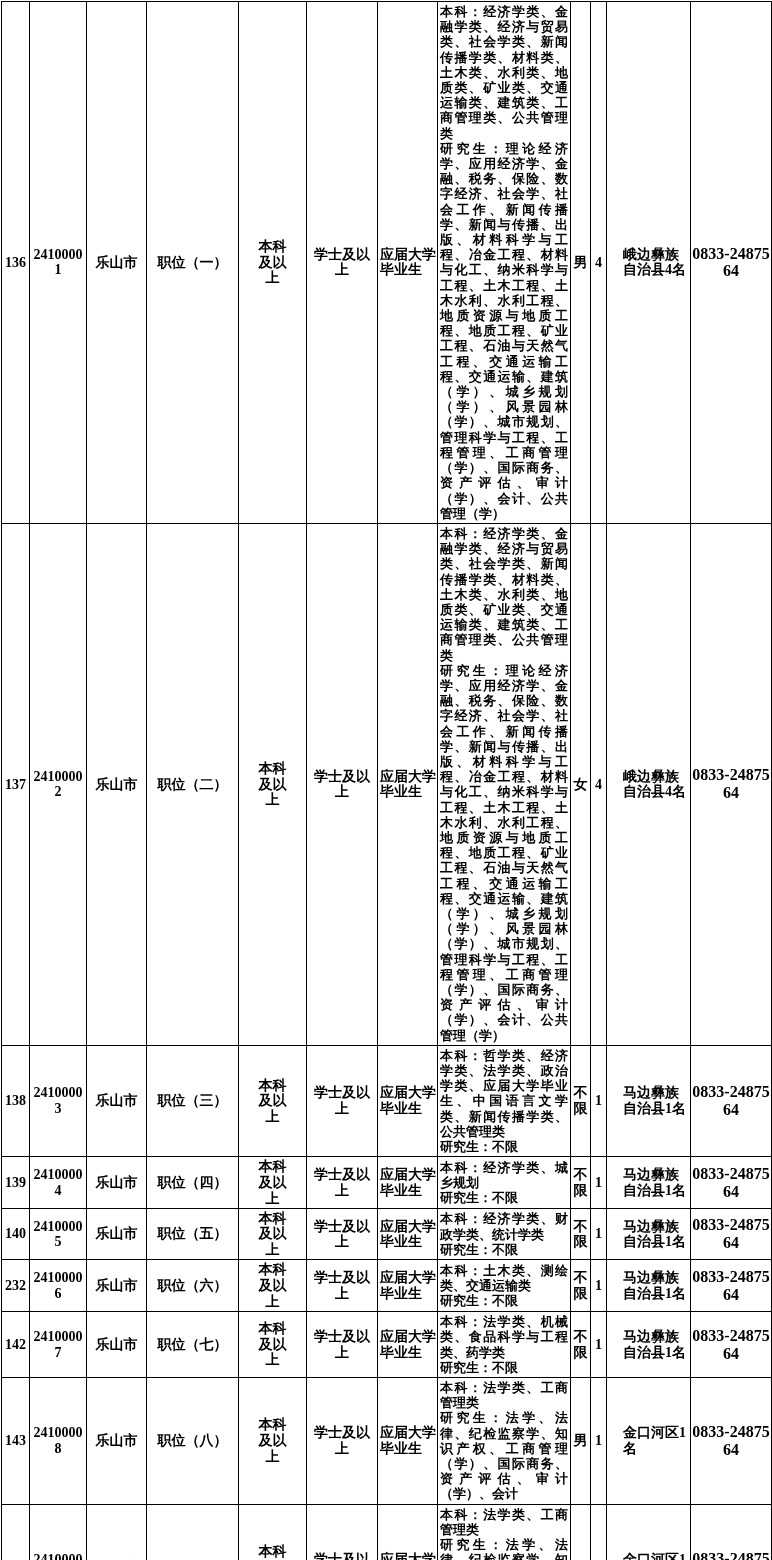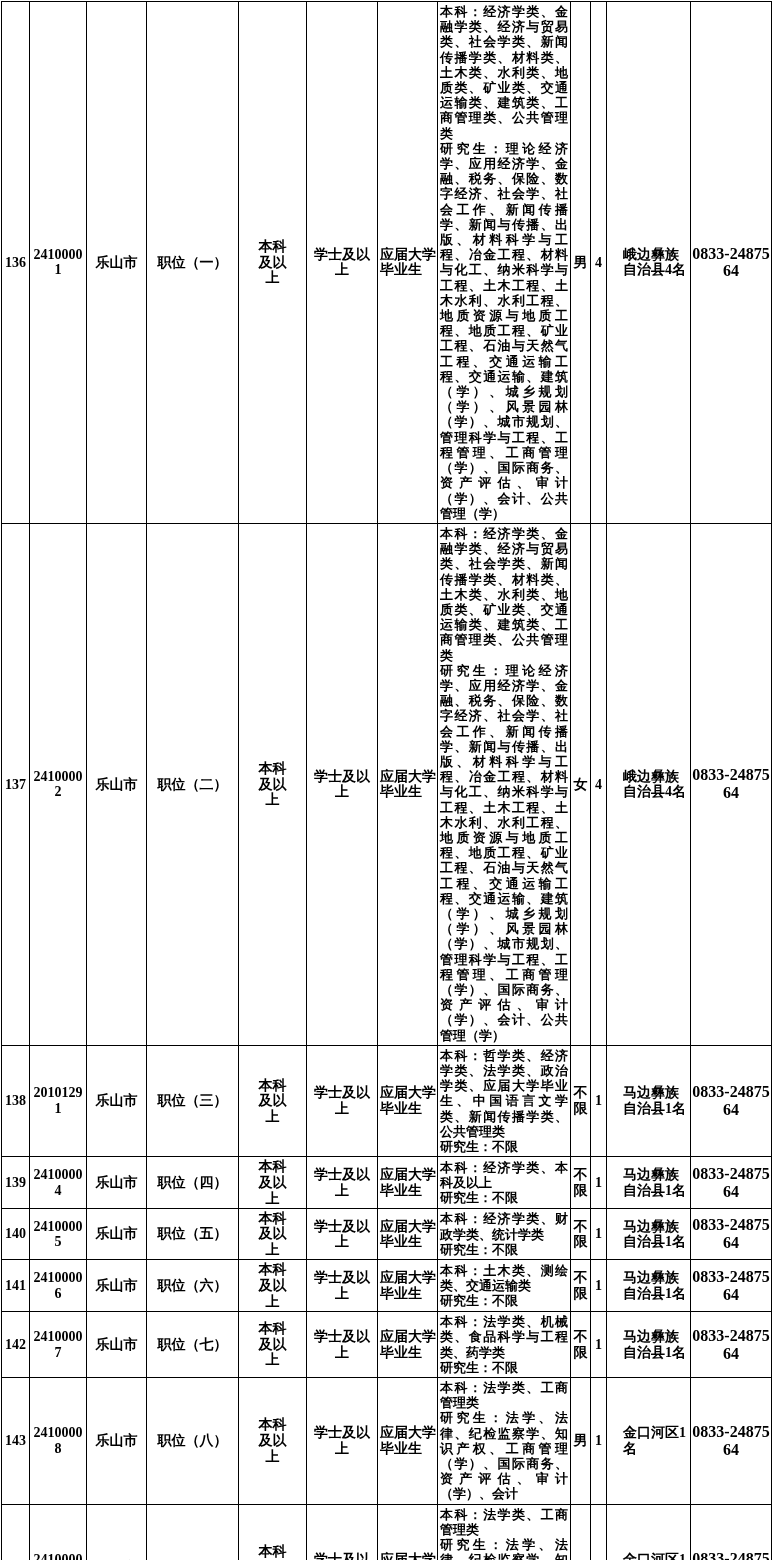--- a/index.html
+++ b/index.html
@@ -105,42 +105,42 @@
     <td class="c-type">应届大学毕业生</td>
     <td class="c-majors">本科：经济学类、金融学类、经济与贸易类、社会学类、新闻传播学类、材料类、土木类、水利类、地质类、矿业类、交通运输类、建筑类、工商管理类、公共管理类
 研究生：理论经济学、应用经济学、金融、税务、保险、数字经济、社会学、社会工作、新闻传播学、新闻与传播、出版、材料科学与工程、冶金工程、材料与化工、纳米科学与工程、土木工程、土木水利、水利工程、地质资源与地质工程、地质工程、矿业工程、石油与天然气工程、交通运输工程、交通运输、建筑（学）、城乡规划（学）、风景园林（学）、城市规划、管理科学与工程、工程管理、工商管理（学）、国际商务、资产评估、审计（学）、会计、公共管理（学）</td>
     <td class="c-gender">女</td>
     <td class="c-count">4</td>
     <td class="c-loc">峨边彝族自治县4名</td>
     <td class="c-phone">0833-2487564</td>
   </tr>
       <tr>
     <td class="c-num">138</td>
-    <td class="c-code">20101291</td>
+    <td class="c-code">24100003</td>
     <td class="c-city">乐山市</td>
     <td class="c-pos">职位（三）</td>
     <td class="c-edu">本科及以上</td>
     <td class="c-deg">学士及以上</td>
     <td class="c-type">应届大学毕业生</td>
     <td class="c-majors">本科：哲学类、经济学类、法学类、政治学类、应届大学毕业生、中国语言文学类、新闻传播学类、公共管理类
 研究生：不限</td>
     <td class="c-gender">不限</td>
     <td class="c-count">1</td>
     <td class="c-loc">马边彝族自治县1名</td>
     <td class="c-phone">0833-2487564</td>
   </tr>
       <tr>
     <td class="c-num">139</td>
     <td class="c-code">24100004</td>
     <td class="c-city">乐山市</td>
     <td class="c-pos">职位（四）</td>
     <td class="c-edu">本科及以上</td>
     <td class="c-deg">学士及以上</td>
     <td class="c-type">应届大学毕业生</td>
-    <td class="c-majors">本科：经济学类、本科及以上
+    <td class="c-majors">本科：经济学类、城乡规划
 研究生：不限</td>
     <td class="c-gender">不限</td>
     <td class="c-count">1</td>
     <td class="c-loc">马边彝族自治县1名</td>
     <td class="c-phone">0833-2487564</td>
   </tr>
       <tr>
     <td class="c-num">140</td>
     <td class="c-code">24100005</td>
     <td class="c-city">乐山市</td>
@@ -149,21 +149,21 @@
     <td class="c-deg">学士及以上</td>
     <td class="c-type">应届大学毕业生</td>
     <td class="c-majors">本科：经济学类、财政学类、统计学类
 研究生：不限</td>
     <td class="c-gender">不限</td>
     <td class="c-count">1</td>
     <td class="c-loc">马边彝族自治县1名</td>
     <td class="c-phone">0833-2487564</td>
   </tr>
       <tr>
-    <td class="c-num">141</td>
+    <td class="c-num">232</td>
     <td class="c-code">24100006</td>
     <td class="c-city">乐山市</td>
     <td class="c-pos">职位（六）</td>
     <td class="c-edu">本科及以上</td>
     <td class="c-deg">学士及以上</td>
     <td class="c-type">应届大学毕业生</td>
     <td class="c-majors">本科：土木类、测绘类、交通运输类
 研究生：不限</td>
     <td class="c-gender">不限</td>
     <td class="c-count">1</td>

